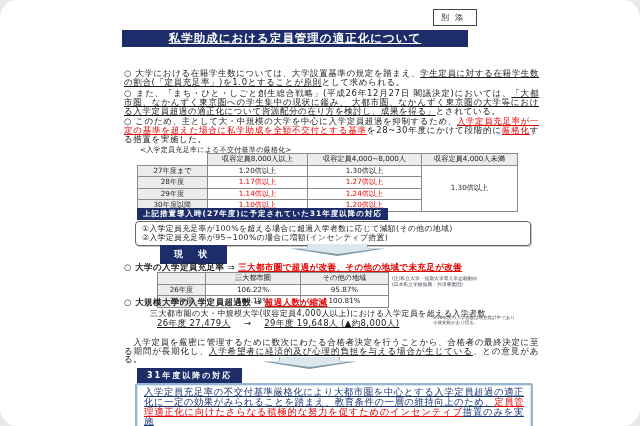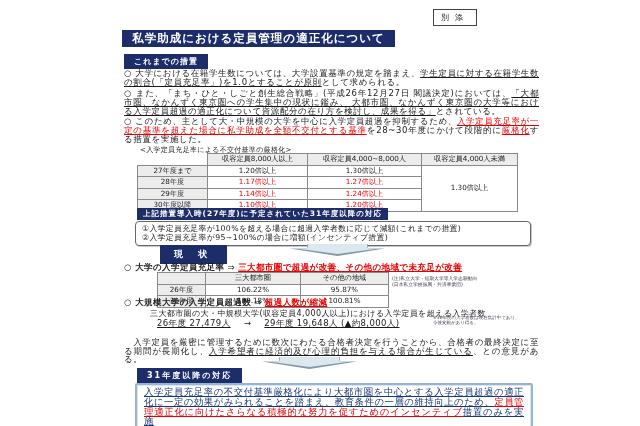--- a/index.html
+++ b/index.html
@@ -1,18 +1,18 @@
 <!DOCTYPE html>
 <html><head>
 <meta charset="utf-8">
 <style>
   * { margin:0; padding:0; box-sizing:border-box; }
   body { background:#e9e9e9; font-family:"DejaVu Sans", sans-serif; }
   #page { position:relative; width:640px; height:426px; background:#ffffff; overflow:hidden;
-          color:#1a1a1a; }
+          color:#1a1a1a;border-radius:18px; }
   .abs { position:absolute; }
 
   
   .tag { border:1px solid #444; font-size:8px; padding:2px 7px; letter-spacing:6px;
          color:#222; background:#fff; }
 
   
   .titlebar { background:#1c2d69; color:#fff; font-weight:bold; font-size:11.5px;
               text-align:center; line-height:17px; height:17px; letter-spacing:1px; }
 
@@ -59,23 +59,22 @@
              word-break:break-all; text-align:justify; }
   .bluebox .u { text-decoration:underline; }
 </style>
 </head>
 <body>
 
 <div id="page">
 
   <div class="abs tag" style="left:433px; top:9px;">別添</div>
 
-  <div class="abs titlebar" style="left:122px; top:30px; width:273px;">私学助成における定員管理の適正化について</div>
-
-  <div class="abs navyhdr" style="left:124px; top:54px;">これまでの措置</div>
+  <div class="abs titlebar" style="left:122px; top:30px; width:346px;text-decoration:underline;">私学助成における定員管理の適正化について</div>
+
 
   <div class="abs para" style="left:124px; top:69px;">
     <span>○ 大学における在籍学生数については、大学設置基準の規定を踏まえ、</span><span class="u">学生定員に対する在籍学生数の割合(「定員充足率」)を1.0とすることが原則</span><span>として求められる。</span>
   </div>
 
   <div class="abs para" style="left:124px; top:89px;">
     <span>○ また、「まち・ひと・しごと創生総合戦略」(平成26年12月27日 閣議決定)においては、</span><span class="u">「大都市圏、なかんずく東京圏への学生集中の現状に鑑み、 大都市圏、なかんずく東京圏の大学等における入学定員超過の適正化について資源配分の在り方を検討し、成果を得る」</span><span>とされている。</span>
   </div>
 
   <div class="abs para" style="left:124px; top:117px;">
@@ -112,21 +111,21 @@
       <td class="lab">30年度以降</td>
       <td class="redv">1.10倍以上</td>
       <td class="redv">1.20倍以上</td>
     </tr>
   </tbody>
     </table>
 
   <div class="abs navyhdr" style="left:137px; top:208px; font-size:7.5px; padding:1px 6px;">上記措置導入時(27年度)に予定されていた31年度以降の対応</div>
 
   <div class="abs graybox" style="left:135px; top:221px; width:396px;">
-    <div>①入学定員充足率が100%を超える場合に超過入学者数に応じて減額(これまでの措置)</div>
+    <div>①入学定員充足率が100%を超える場合に超過入学者数に応じて減額(その他の地域)</div>
     <div>②入学定員充足率が95~100%の場合に増額(インセンティブ措置)</div>
   </div>
 
   <div class="abs" style="left:290px; top:243px;">
     <div class="arrow-outer">
         <div class="arrow-inner"></div>
       </div>
   </div>
 
   <div class="abs navyhdr big" style="left:160px; top:245px;">現 状</div>

